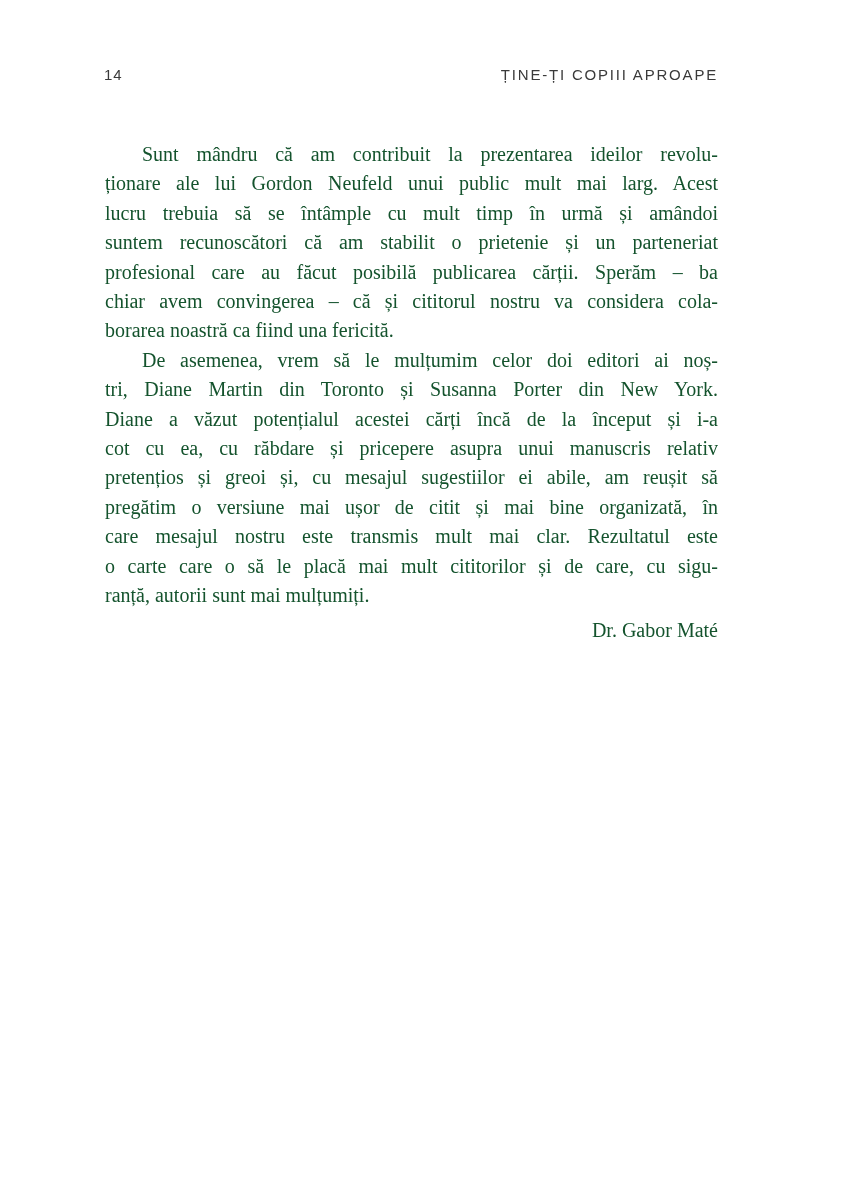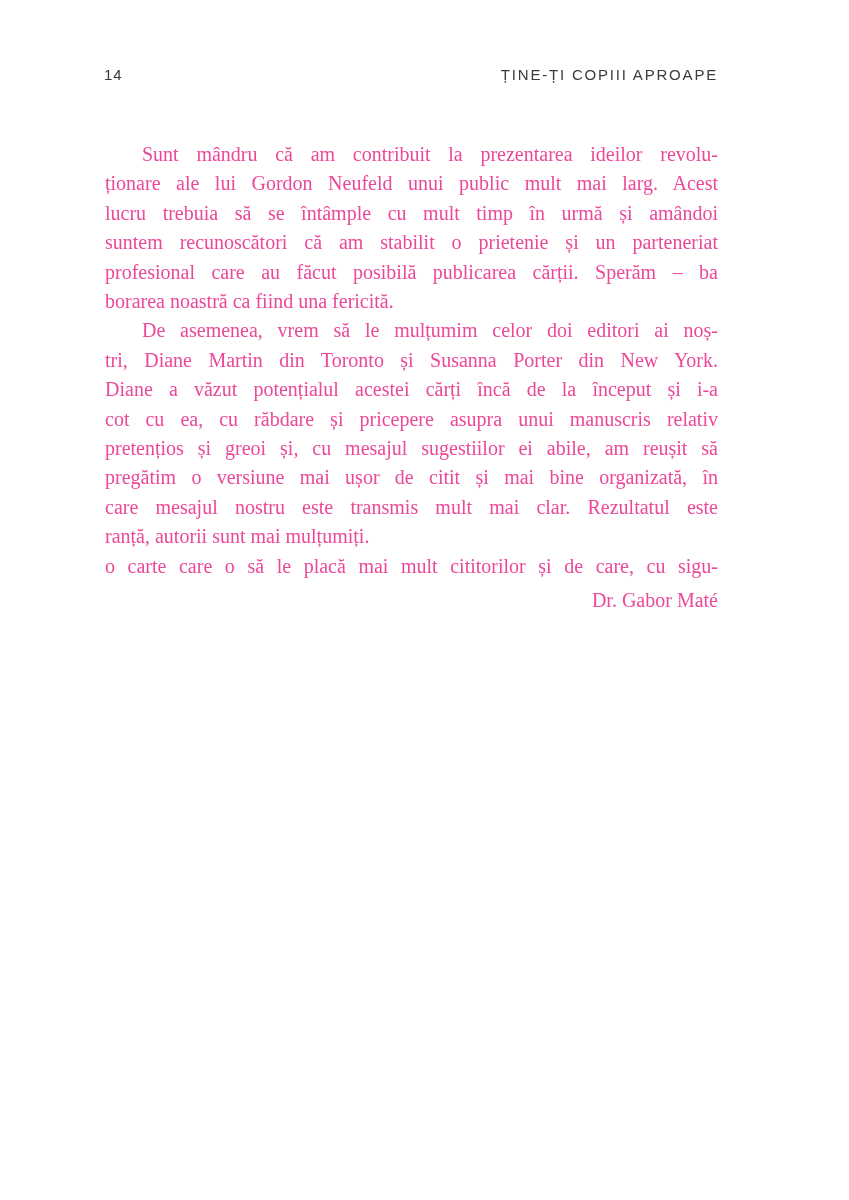--- a/index.html
+++ b/index.html
@@ -36,21 +36,21 @@
     text-transform: uppercase;
   }
   .body-text {
     position: absolute;
     top: 140px;
     left: 105px;
     width: 613px;
     font-family: "Liberation Serif", serif;
     font-size: 20px;
     line-height: 29.4px;
-    color: #ec4899;
+    color: #14532d;
   }
   .paragraph {
     margin: 0;
     padding: 0;
   }
   .line {
     text-align: justify;
     text-align-last: justify;
     white-space: normal;
   }
@@ -76,30 +76,31 @@
   </header>
 
   <main class="body-text">
     <div id="paragraphs">
         <div class="paragraph">
           <div class="line indent">Sunt mândru că am contribuit la prezentarea ideilor revolu-</div>
           <div class="line">ționare ale lui Gordon Neufeld unui public mult mai larg. Acest</div>
           <div class="line">lucru trebuia să se întâmple cu mult timp în urmă și amândoi</div>
           <div class="line">suntem recunoscători că am stabilit o prietenie și un parteneriat</div>
           <div class="line">profesional care au făcut posibilă publicarea cărții. Sperăm – ba</div>
+          <div class="line">chiar avem convingerea – că și cititorul nostru va considera cola-</div>
           <div class="line last">borarea noastră ca fiind una fericită.</div>
         </div>
         <div class="paragraph">
           <div class="line indent">De asemenea, vrem să le mulțumim celor doi editori ai noș-</div>
           <div class="line">tri, Diane Martin din Toronto și Susanna Porter din New York.</div>
           <div class="line">Diane a văzut potențialul acestei cărți încă de la început și i-a</div>
           <div class="line">cot cu ea, cu răbdare și pricepere asupra unui manuscris relativ</div>
           <div class="line">pretențios și greoi și, cu mesajul sugestiilor ei abile, am reușit să</div>
           <div class="line">pregătim o versiune mai ușor de citit și mai bine organizată, în</div>
           <div class="line">care mesajul nostru este transmis mult mai clar. Rezultatul este</div>
+          <div class="line">o carte care o să le placă mai mult cititorilor și de care, cu sigu-</div>
           <div class="line last">ranță, autorii sunt mai mulțumiți.</div>
-          <div class="line">o carte care o să le placă mai mult cititorilor și de care, cu sigu-</div>
         </div>
       </div>
     <div class="signature">Dr. Gabor Maté</div>
   </main>
 
 </div>
 
 </body></html>

